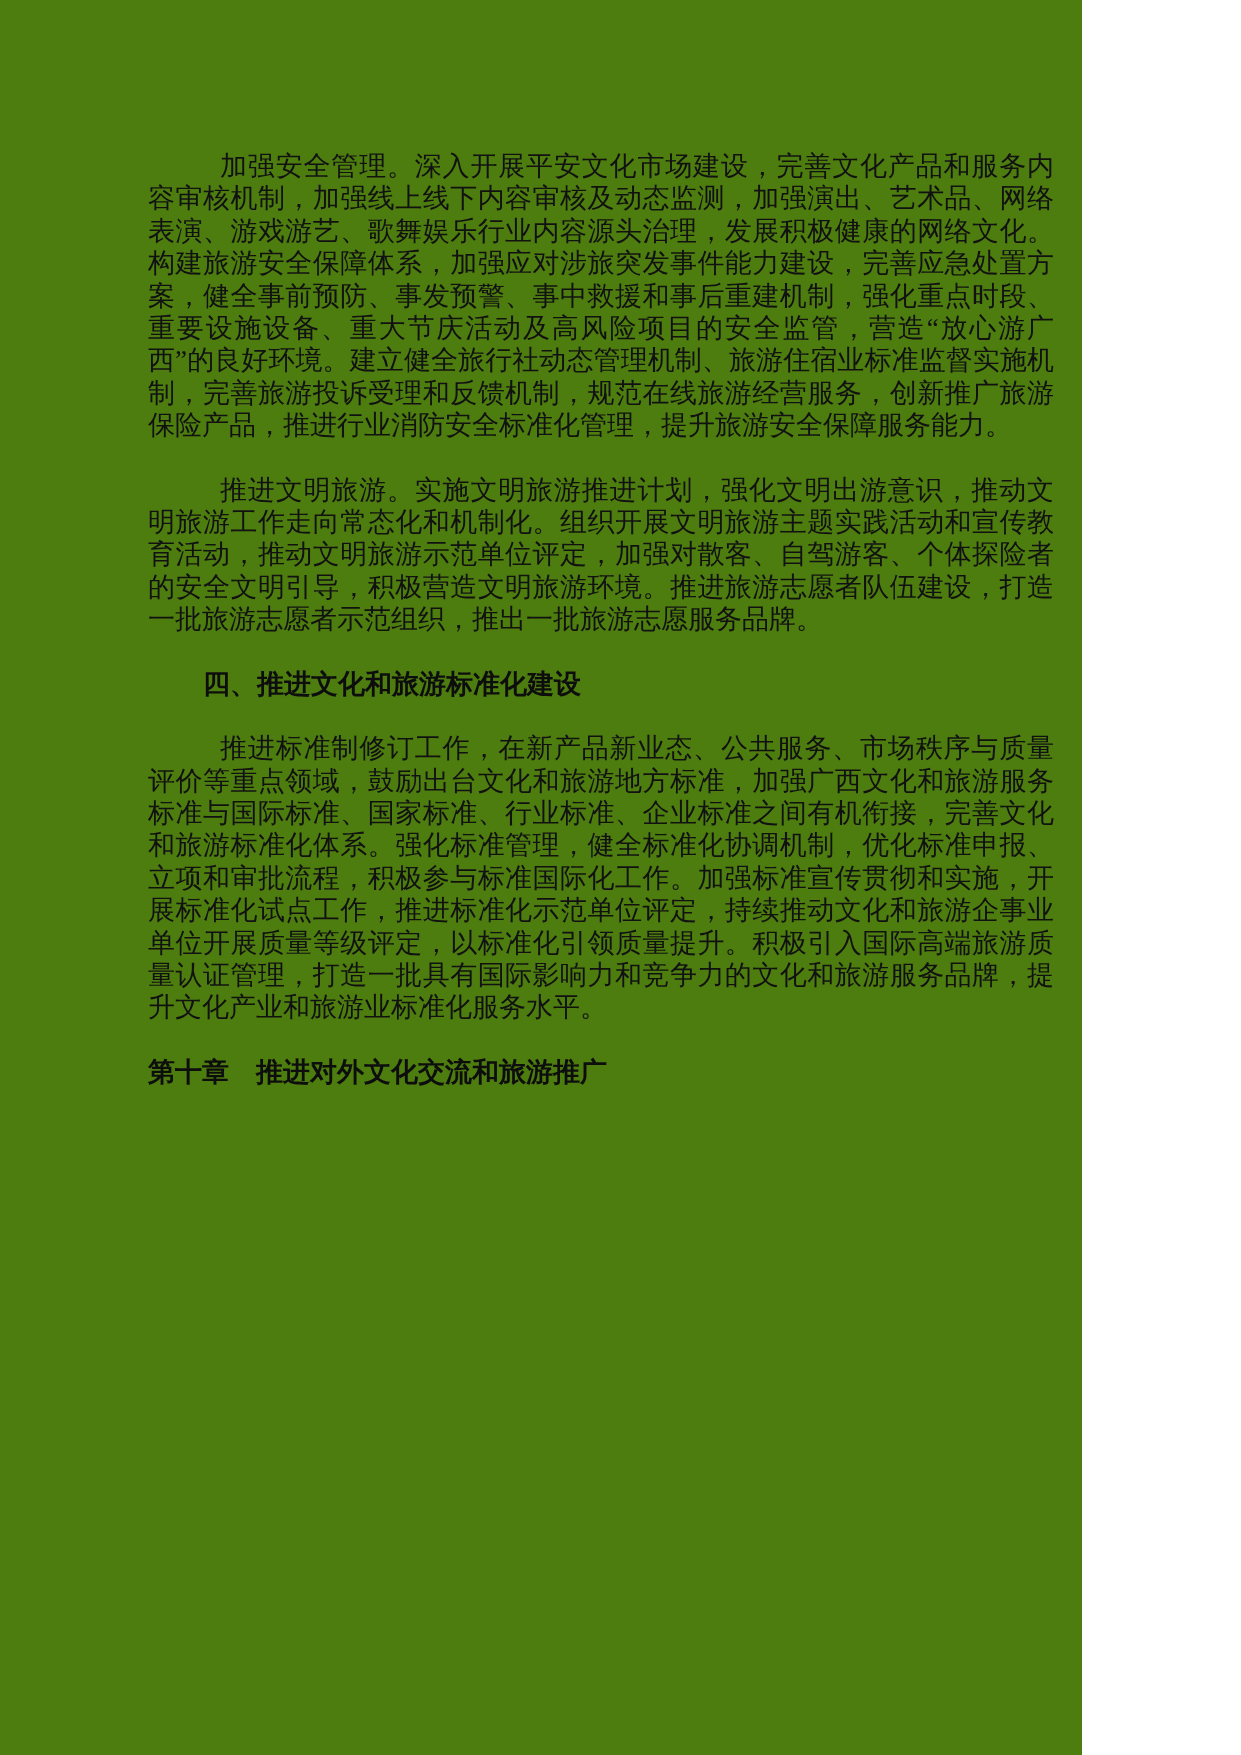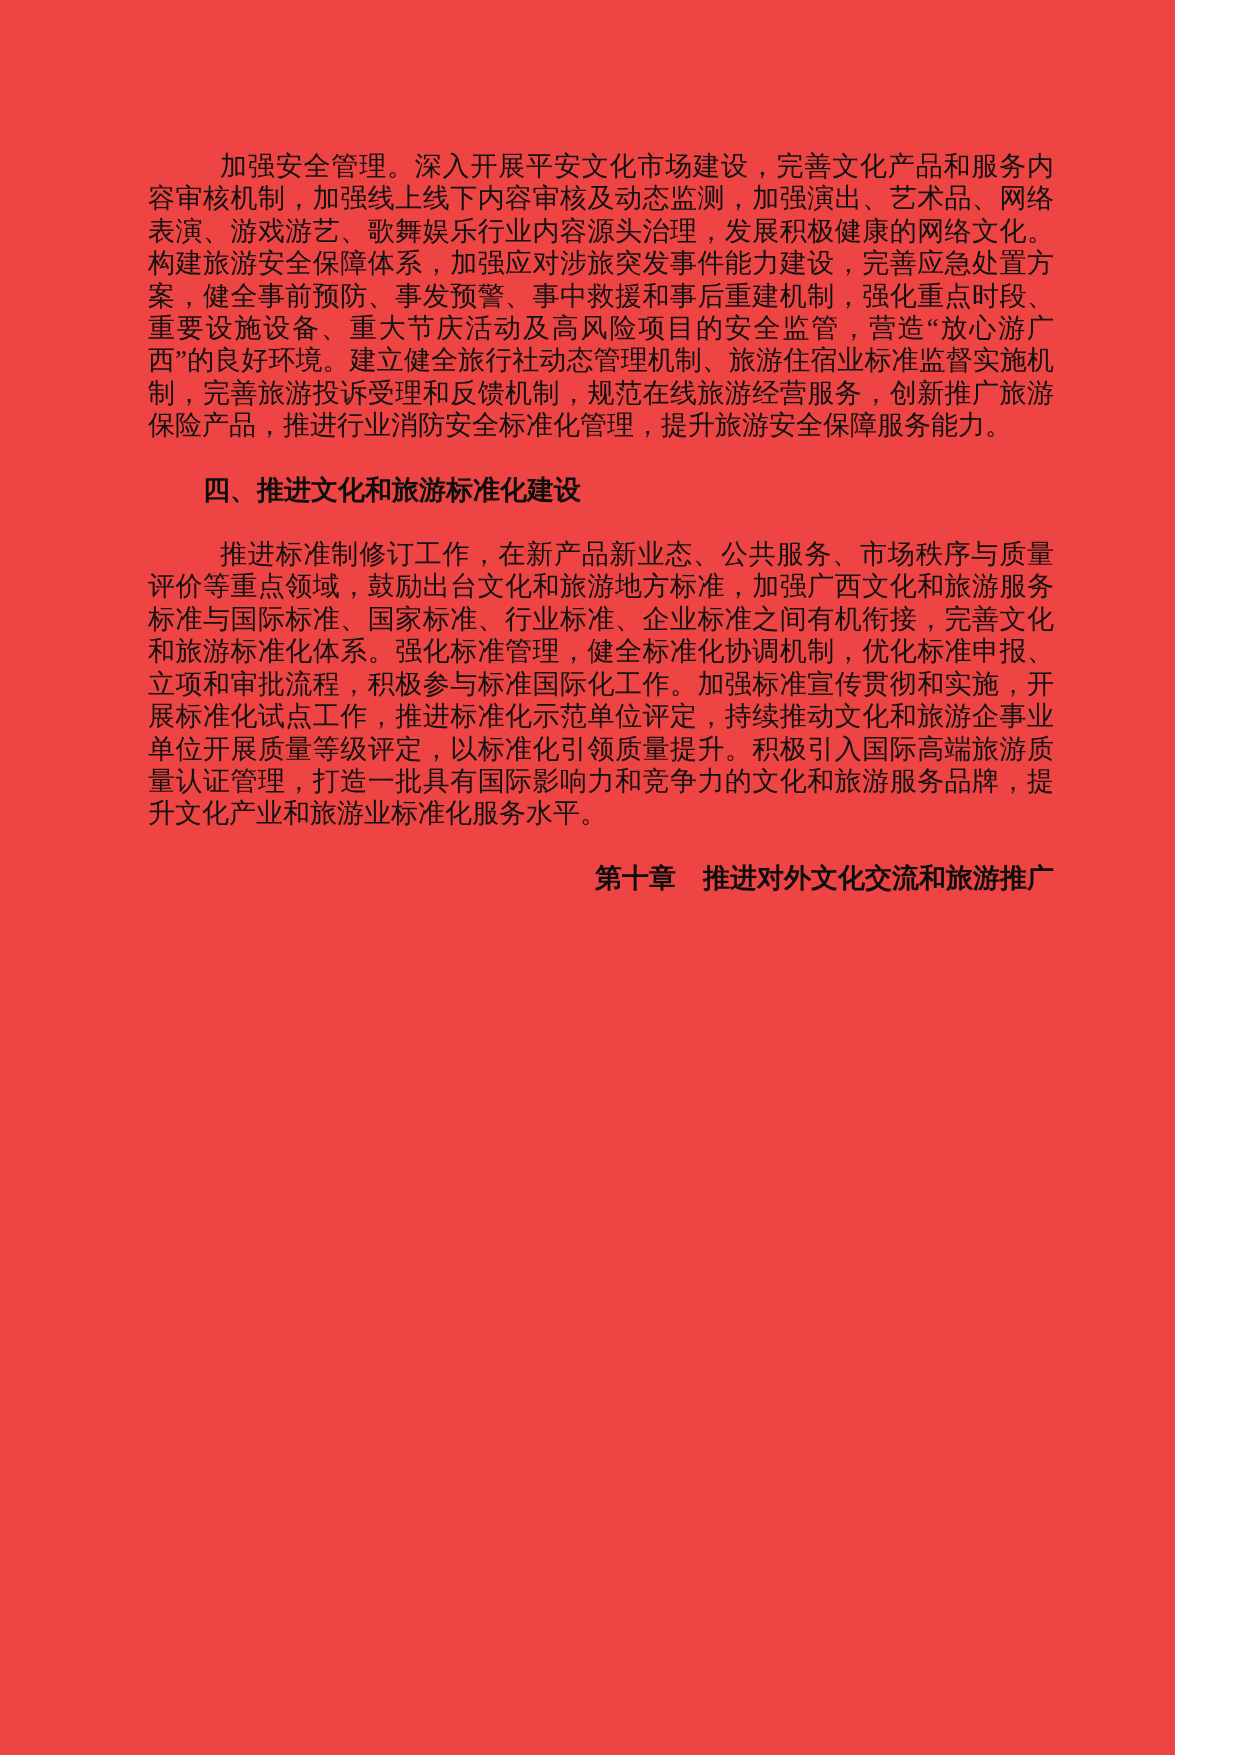--- a/index.html
+++ b/index.html
@@ -2,23 +2,23 @@
 <html><head>
 <meta charset="utf-8">
 <style>
   html, body {
     margin: 0;
     padding: 0;
     background: #ffffff;
   }
   .page {
     position: relative;
-    width: 1175px;
+    width: 1082px;
     height: 1755px;
-    background: #ef4444;
+    background: #4d7c0f;
     overflow: hidden;
   }
   .content {
     position: absolute;
     left: 148px;
     top: 150px;
     width: 906px;
     color: #111111;
     font-family: "Liberation Serif", "DejaVu Serif", serif;
     font-size: 27px;
@@ -38,28 +38,29 @@
     line-height: 32.4px;
     text-align: left;
     color: #0d0d0d;
   }
   .chap-heading {
     margin: 8px 0 32px 0;
     font-family: "Liberation Sans", "DejaVu Sans", sans-serif;
     font-weight: bold;
     font-size: 27px;
     line-height: 32.4px;
-    text-align: right;
+    text-align: left;
     text-indent: 0;
     color: #0d0d0d;
   }
 </style>
 </head>
 <body>
 
 <div class="page">
   <div class="content">
     <p class="para">加强安全管理。深入开展平安文化市场建设，完善文化产品和服务内容审核机制，加强线上线下内容审核及动态监测，加强演出、艺术品、网络表演、游戏游艺、歌舞娱乐行业内容源头治理，发展积极健康的网络文化。构建旅游安全保障体系，加强应对涉旅突发事件能力建设，完善应急处置方案，健全事前预防、事发预警、事中救援和事后重建机制，强化重点时段、重要设施设备、重大节庆活动及高风险项目的安全监管，营造“放心游广西”的良好环境。建立健全旅行社动态管理机制、旅游住宿业标准监督实施机制，完善旅游投诉受理和反馈机制，规范在线旅游经营服务，创新推广旅游保险产品，推进行业消防安全标准化管理，提升旅游安全保障服务能力。</p>
+    <p class="para">推进文明旅游。实施文明旅游推进计划，强化文明出游意识，推动文明旅游工作走向常态化和机制化。组织开展文明旅游主题实践活动和宣传教育活动，推动文明旅游示范单位评定，加强对散客、自驾游客、个体探险者的安全文明引导，积极营造文明旅游环境。推进旅游志愿者队伍建设，打造一批旅游志愿者示范组织，推出一批旅游志愿服务品牌。</p>
     <h3 class="sec-heading">四、推进文化和旅游标准化建设</h3>
     <p class="para">推进标准制修订工作，在新产品新业态、公共服务、市场秩序与质量评价等重点领域，鼓励出台文化和旅游地方标准，加强广西文化和旅游服务标准与国际标准、国家标准、行业标准、企业标准之间有机衔接，完善文化和旅游标准化体系。强化标准管理，健全标准化协调机制，优化标准申报、立项和审批流程，积极参与标准国际化工作。加强标准宣传贯彻和实施，开展标准化试点工作，推进标准化示范单位评定，持续推动文化和旅游企事业单位开展质量等级评定，以标准化引领质量提升。积极引入国际高端旅游质量认证管理，打造一批具有国际影响力和竞争力的文化和旅游服务品牌，提升文化产业和旅游业标准化服务水平。</p>
     <h2 class="chap-heading">第十章　推进对外文化交流和旅游推广</h2>
   </div>
 </div>
 
 </body></html>

